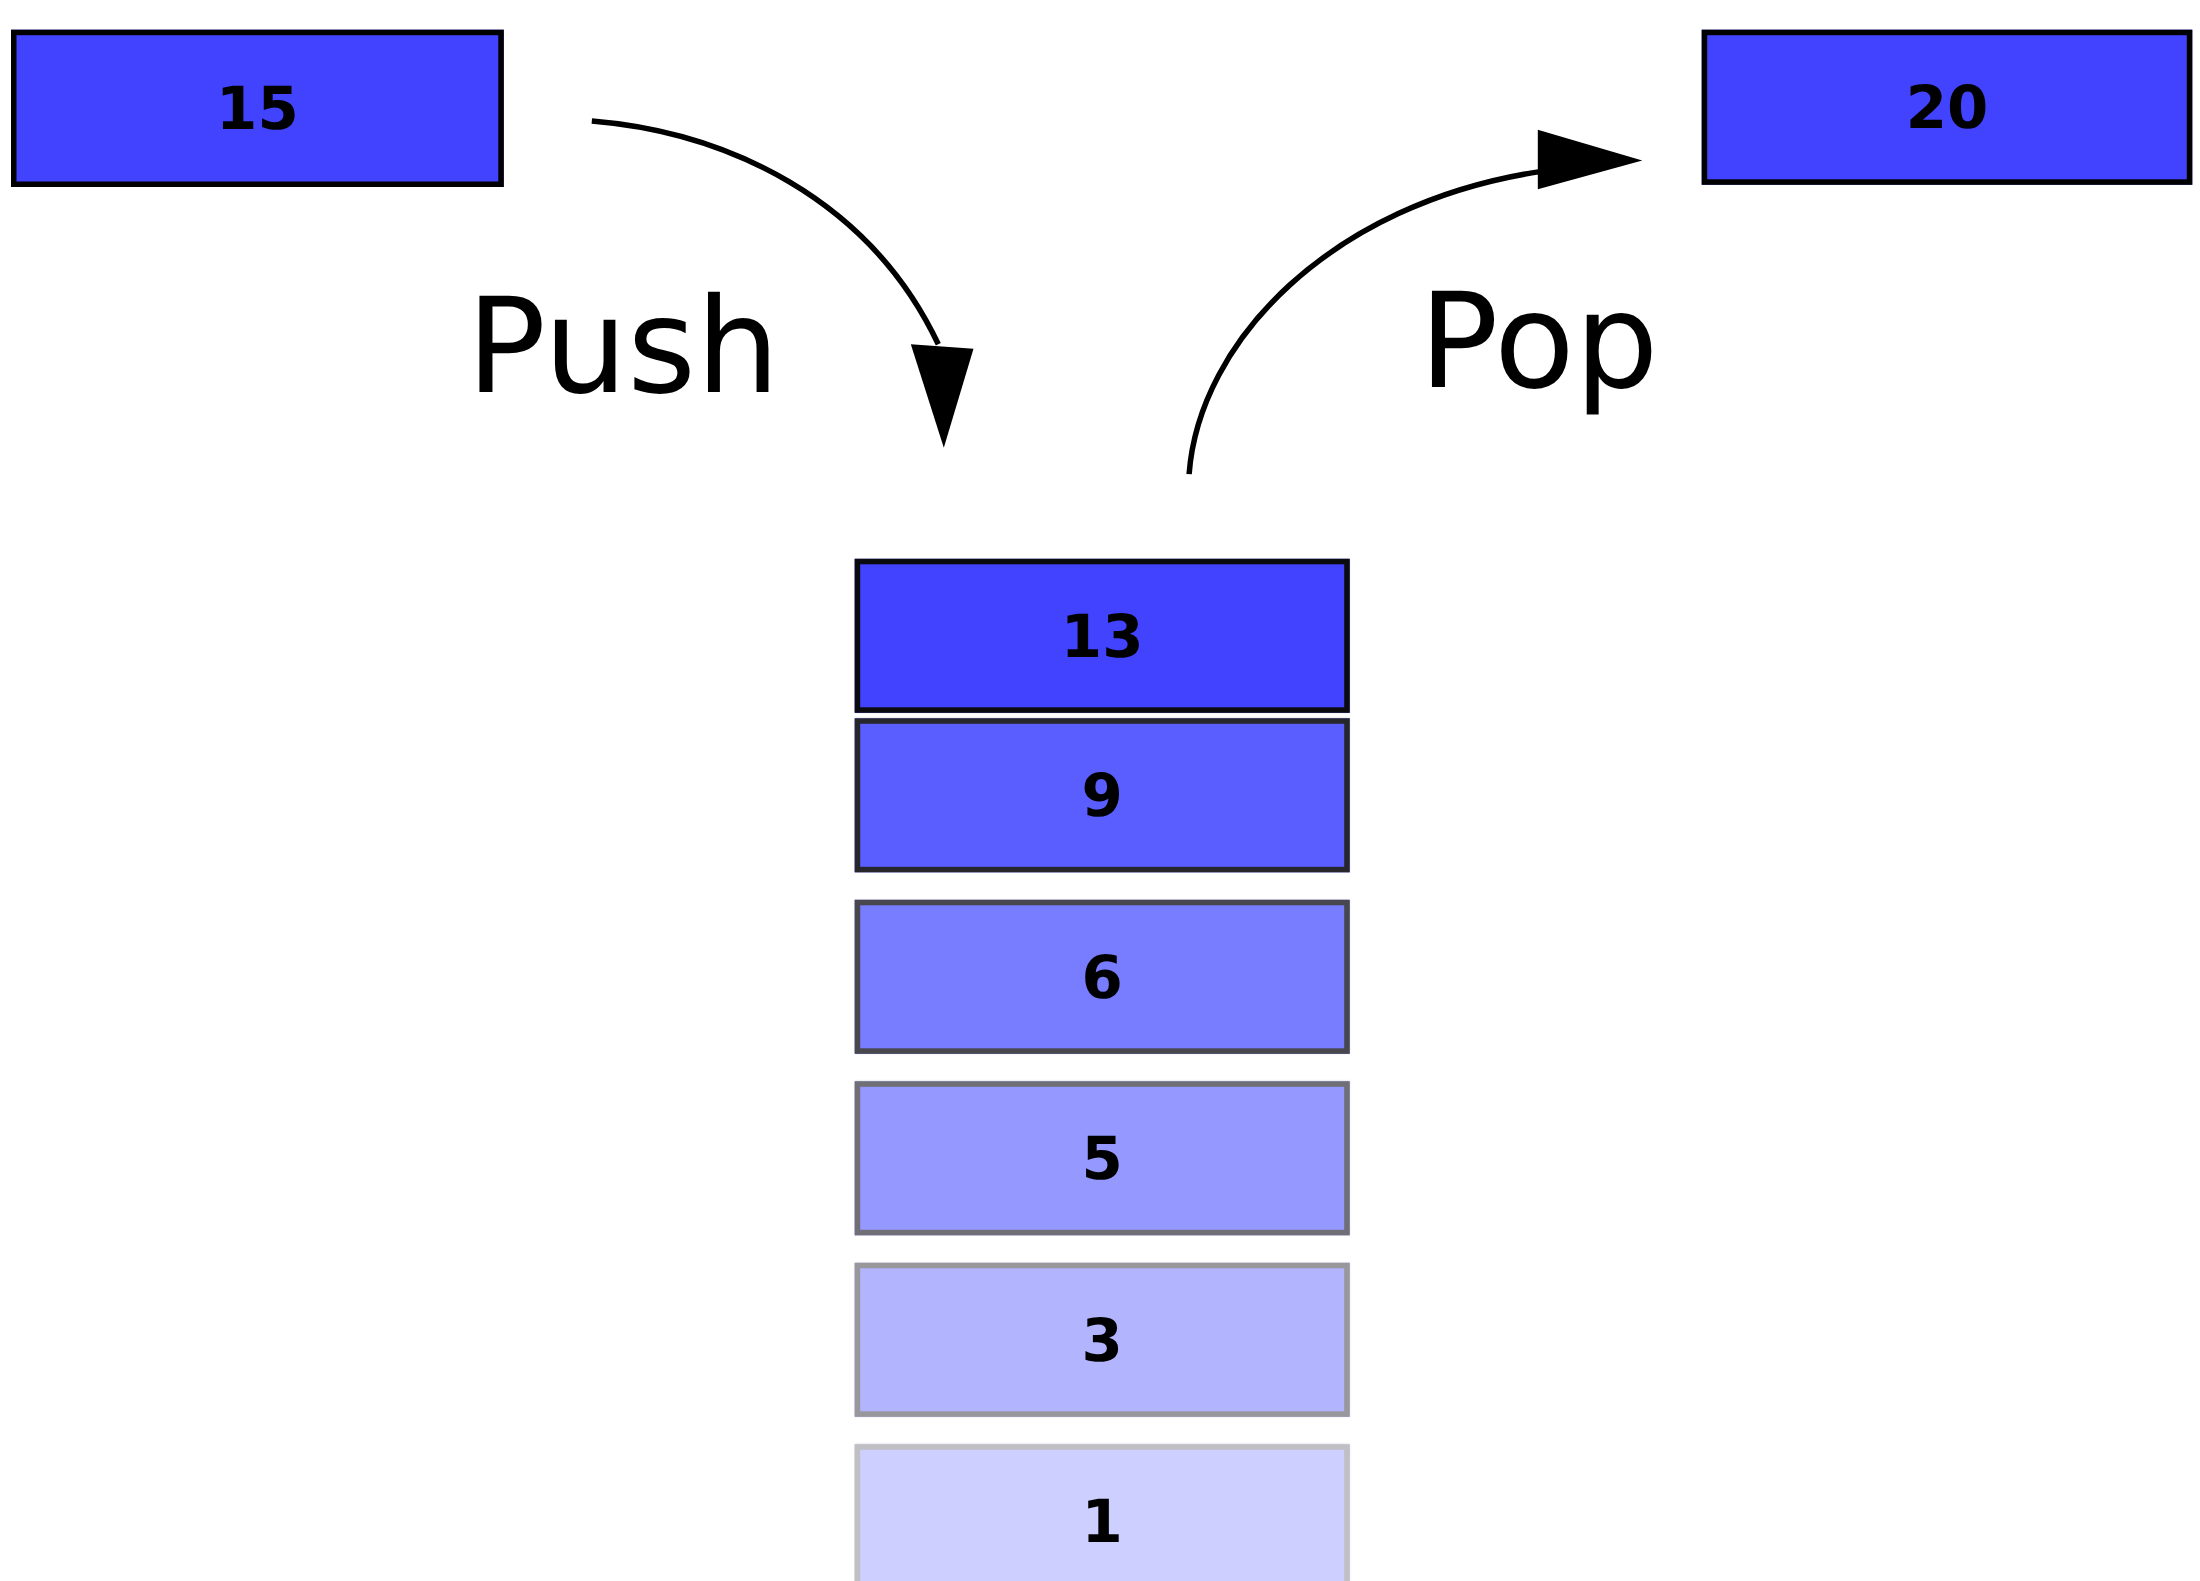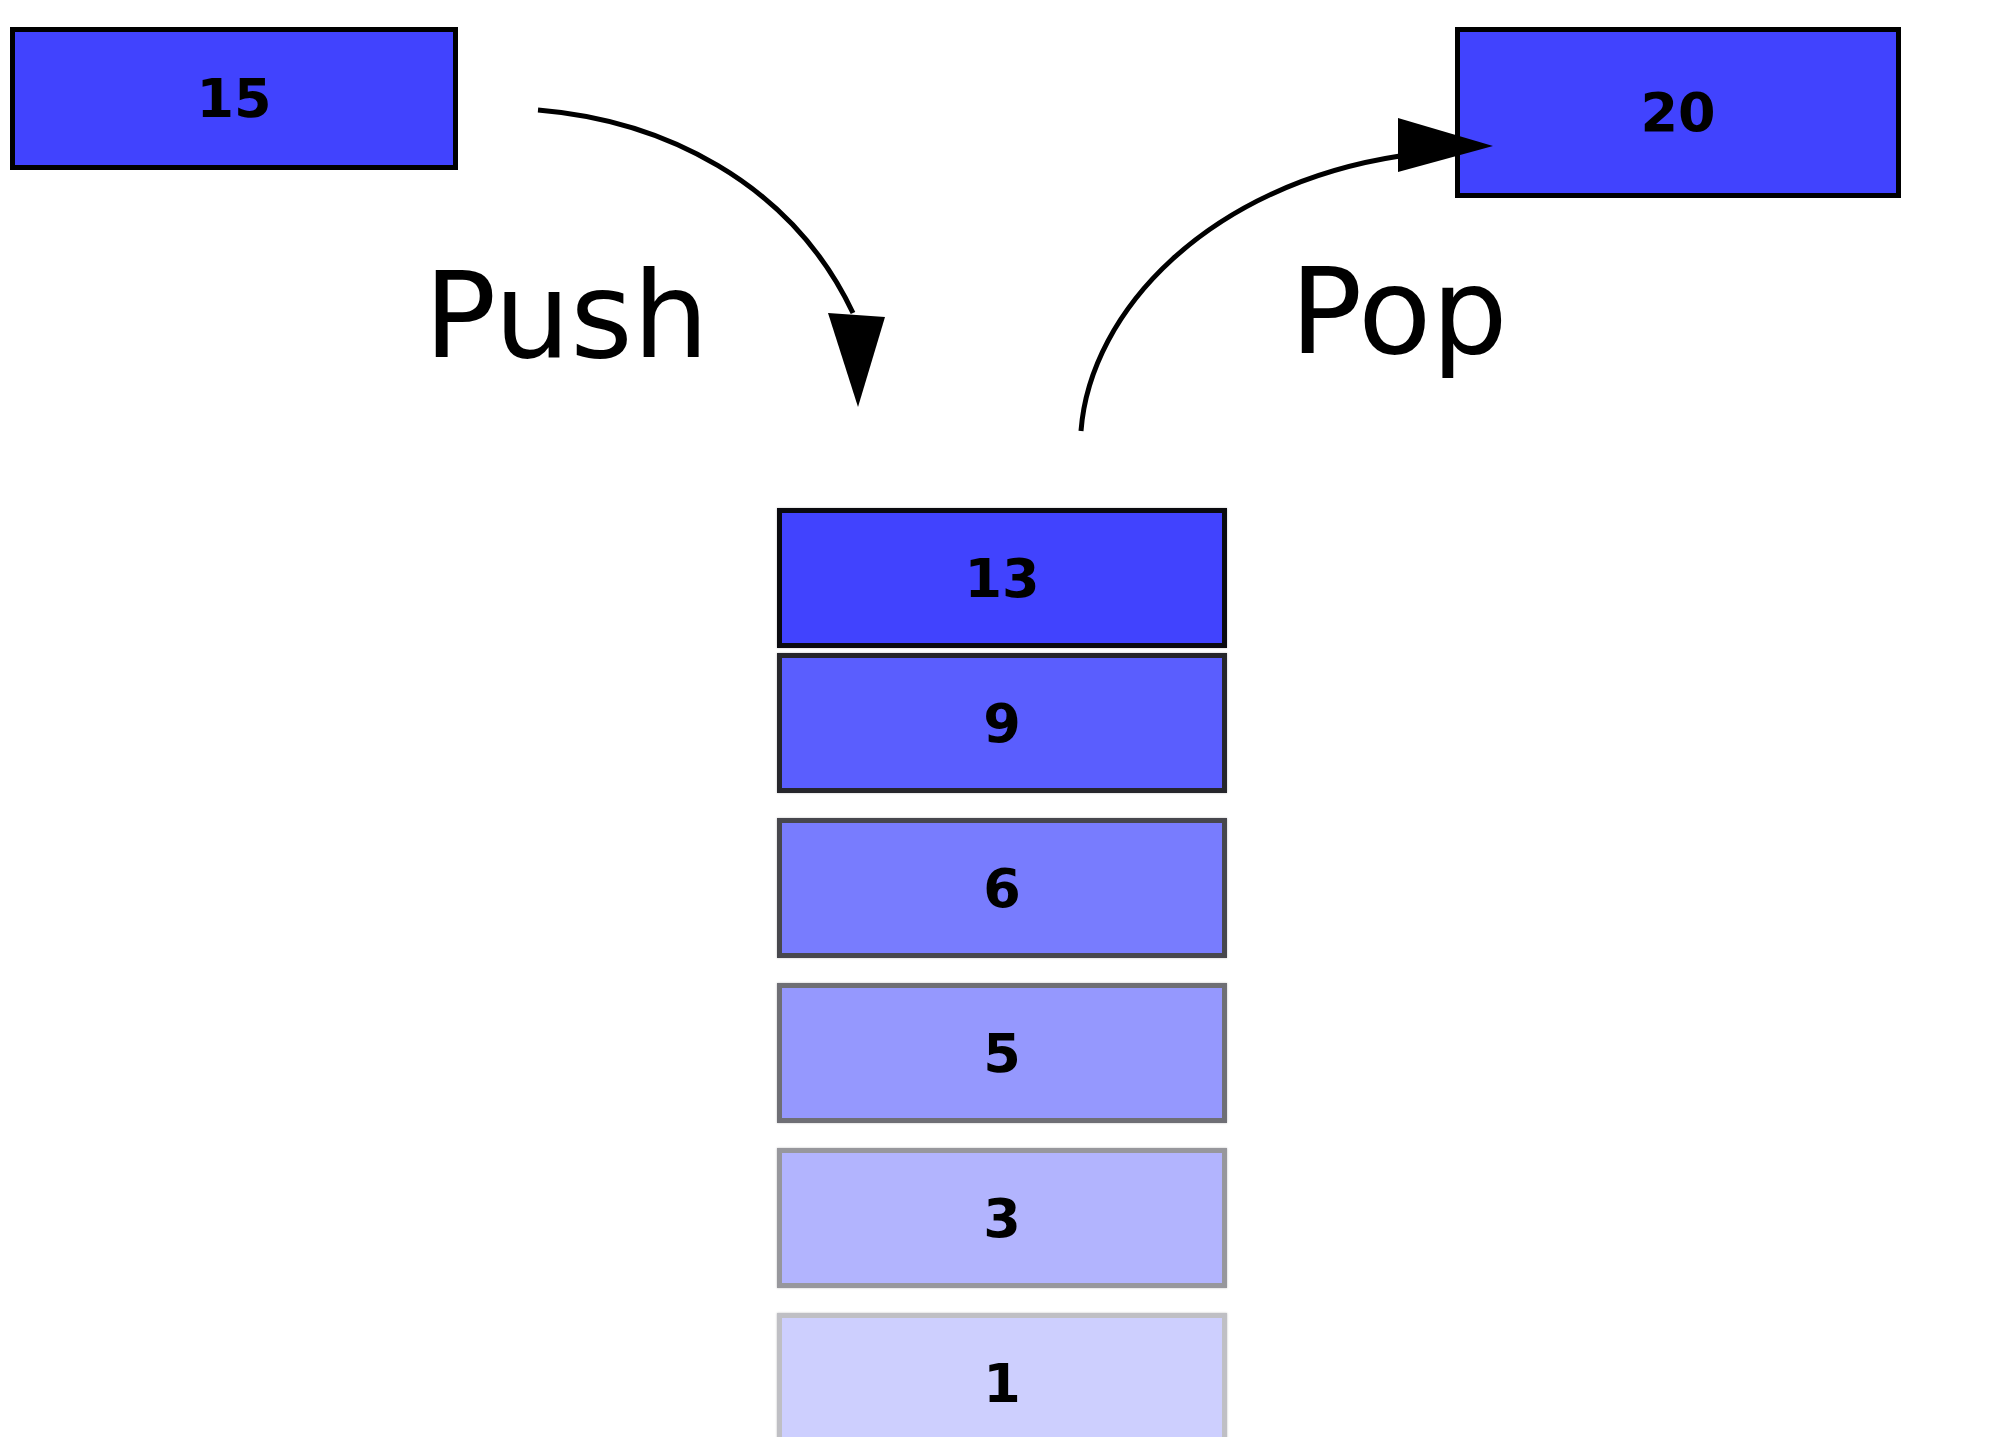--- a/index.html
+++ b/index.html
@@ -21,21 +21,21 @@
     align-items: center;
     justify-content: center;
   }
   .num {
     font-weight: bold;
     font-size: 54px;
     color: #000000;
     letter-spacing: 0px;
   }
   #incoming-box { left: 10px;   top: 7px; width: 448px; height: 143px; }
-  #outgoing-box { left: 1455px; top: 7px; width: 446px; height: 171px; }
+  #outgoing-box { left: 1547px; top: 7px; width: 446px; height: 141px; }
   .op-label {
     position: absolute;
     font-size: 120px;
     line-height: 1;
     color: #000000;
     white-space: nowrap;
   }
   #push-label { left: 424px;  top: 236px; }
   #pop-label  { left: 1290px; top: 232px; }
   .stack-item {

